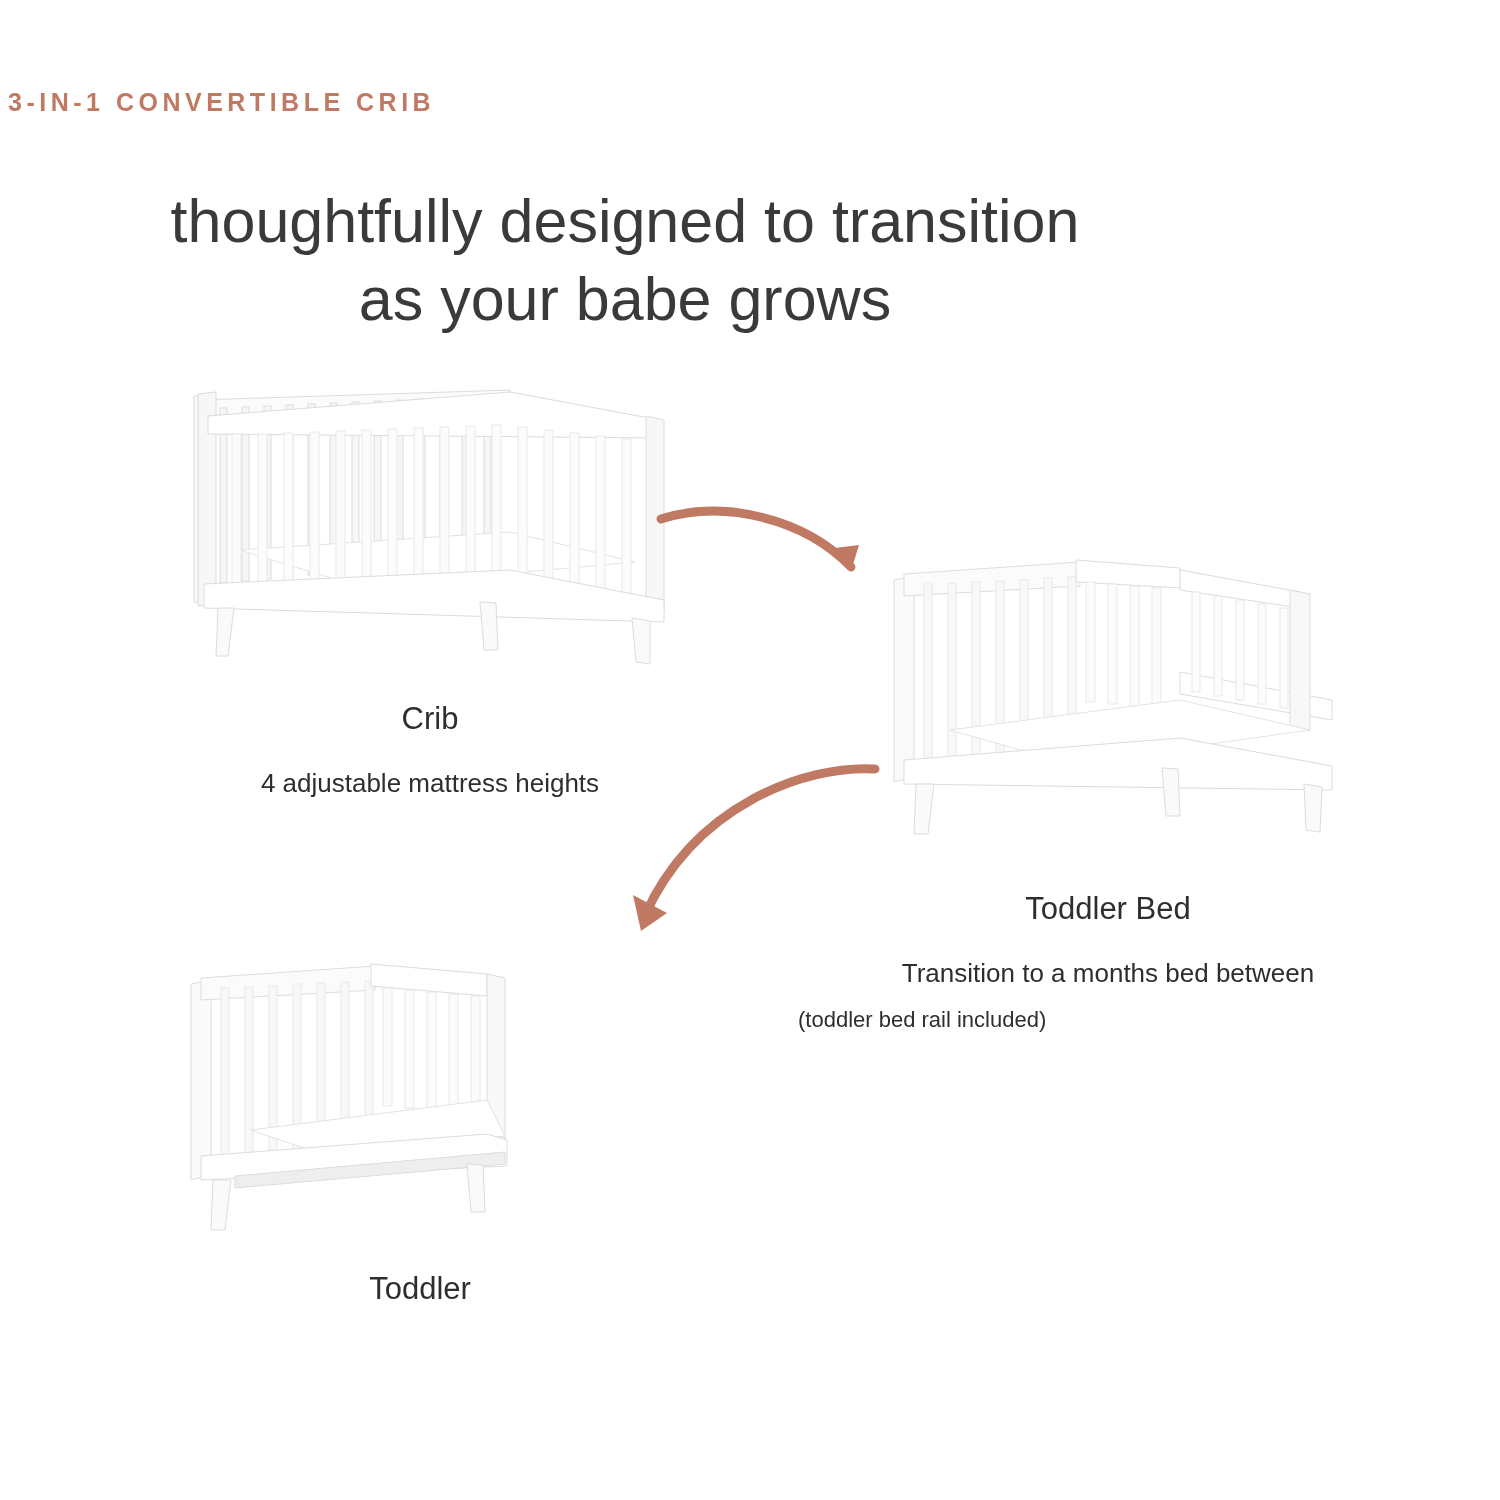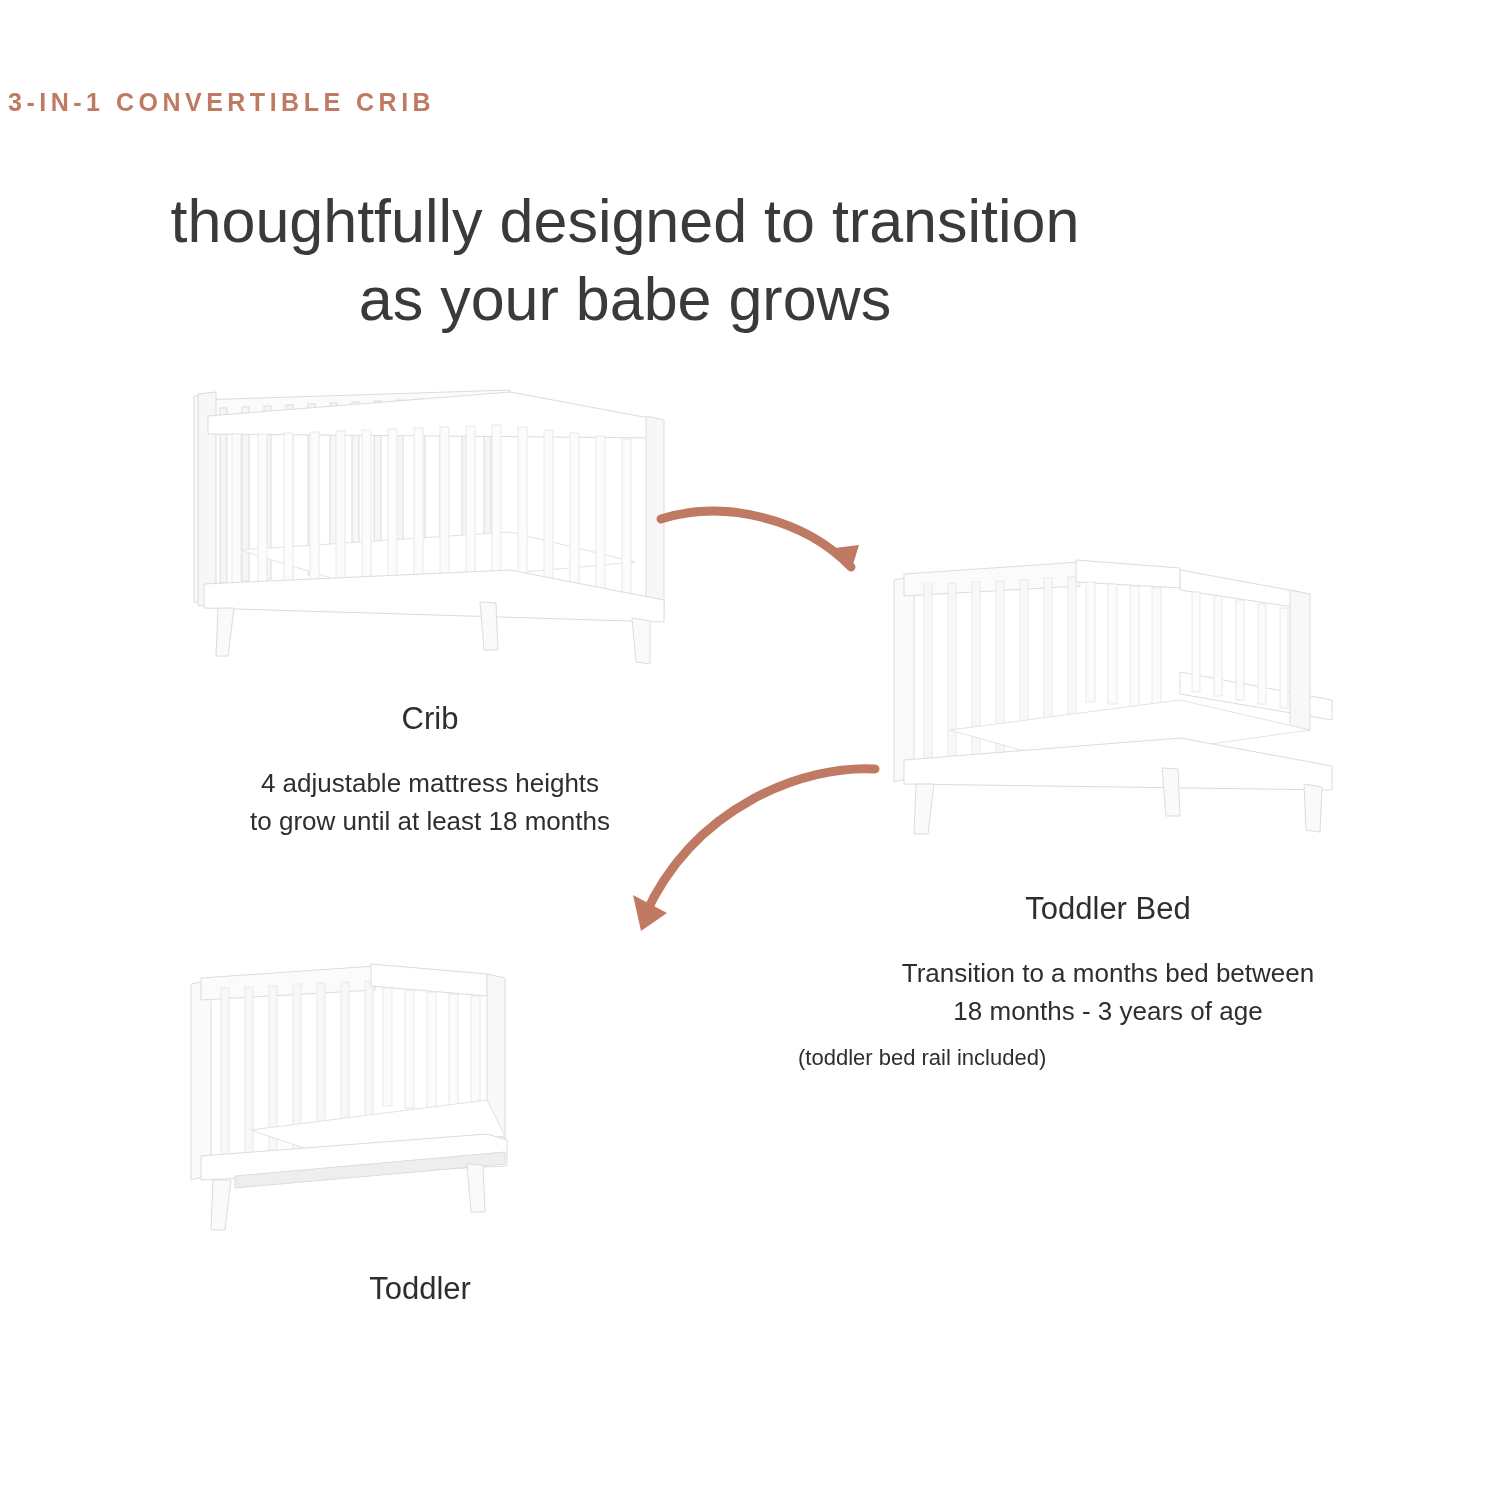--- a/index.html
+++ b/index.html
@@ -255,28 +255,26 @@
   <svg viewBox="0 0 310 210" xmlns="http://www.w3.org/2000/svg">
     <path d="M300,14 C230,10 120,50 70,160" fill="none" stroke="#c07a63" stroke-width="9" stroke-linecap="round"></path>
     <path d="M66,176 L58,140 L92,158 Z" fill="#c07a63"></path>
   </svg>
 </div>
 
 <div class="step" id="step-crib">
   <div class="step-title">Crib</div>
   <div class="step-desc">
     <div>4 adjustable mattress heights</div>
-    <div>to grow until at least 18 months</div>
   </div>
 </div>
 
 <div class="step" id="step-toddler">
   <div class="step-title">Toddler Bed</div>
   <div class="step-desc">
     <div>Transition to a months bed between</div>
-    <div>18 months - 3 years of age</div>
   </div>
   <div class="step-note">(toddler bed rail included)</div>
 </div>
 
 <div class="step" id="step-daybed">
   <div class="step-title">Toddler</div>
 </div>
 
 </body></html>

